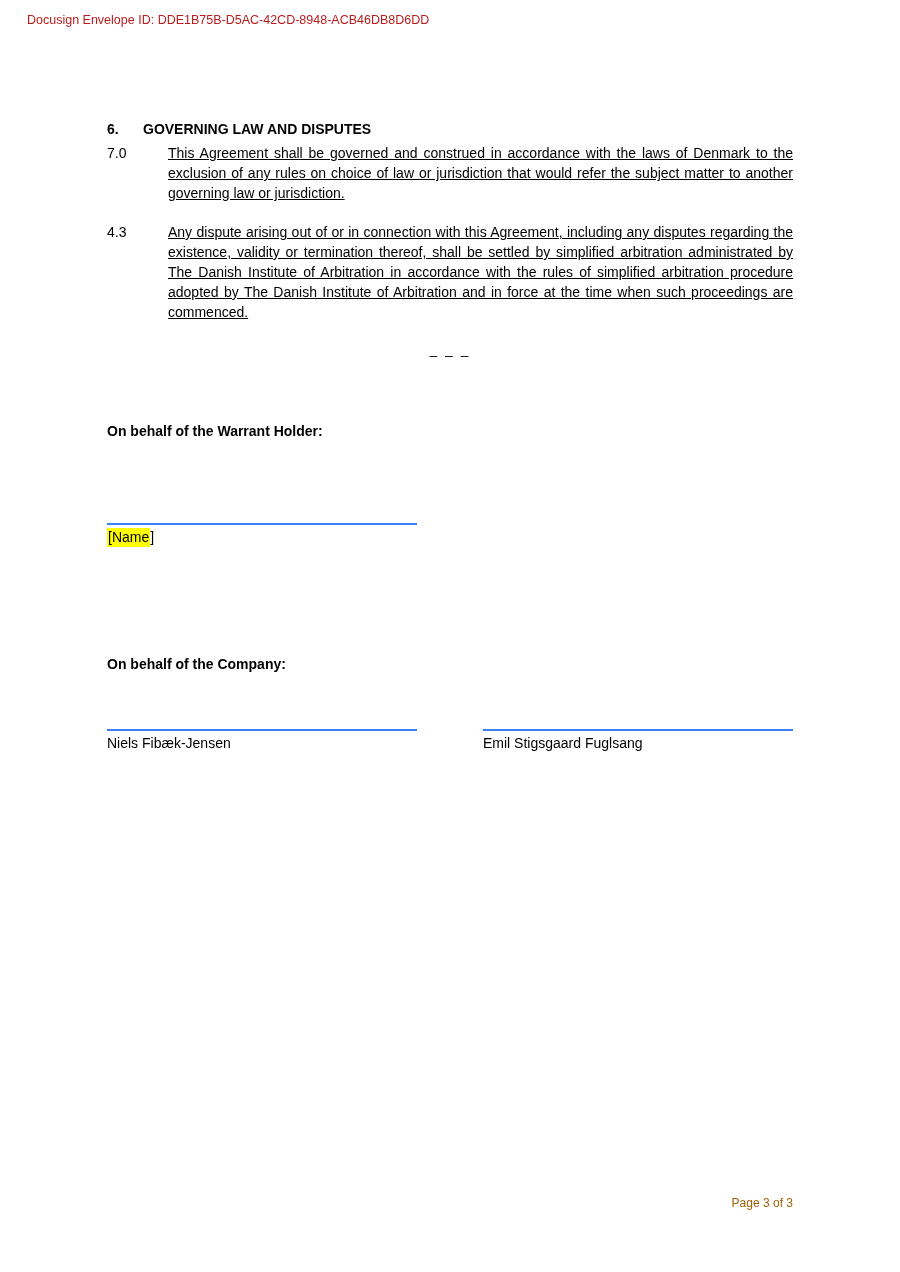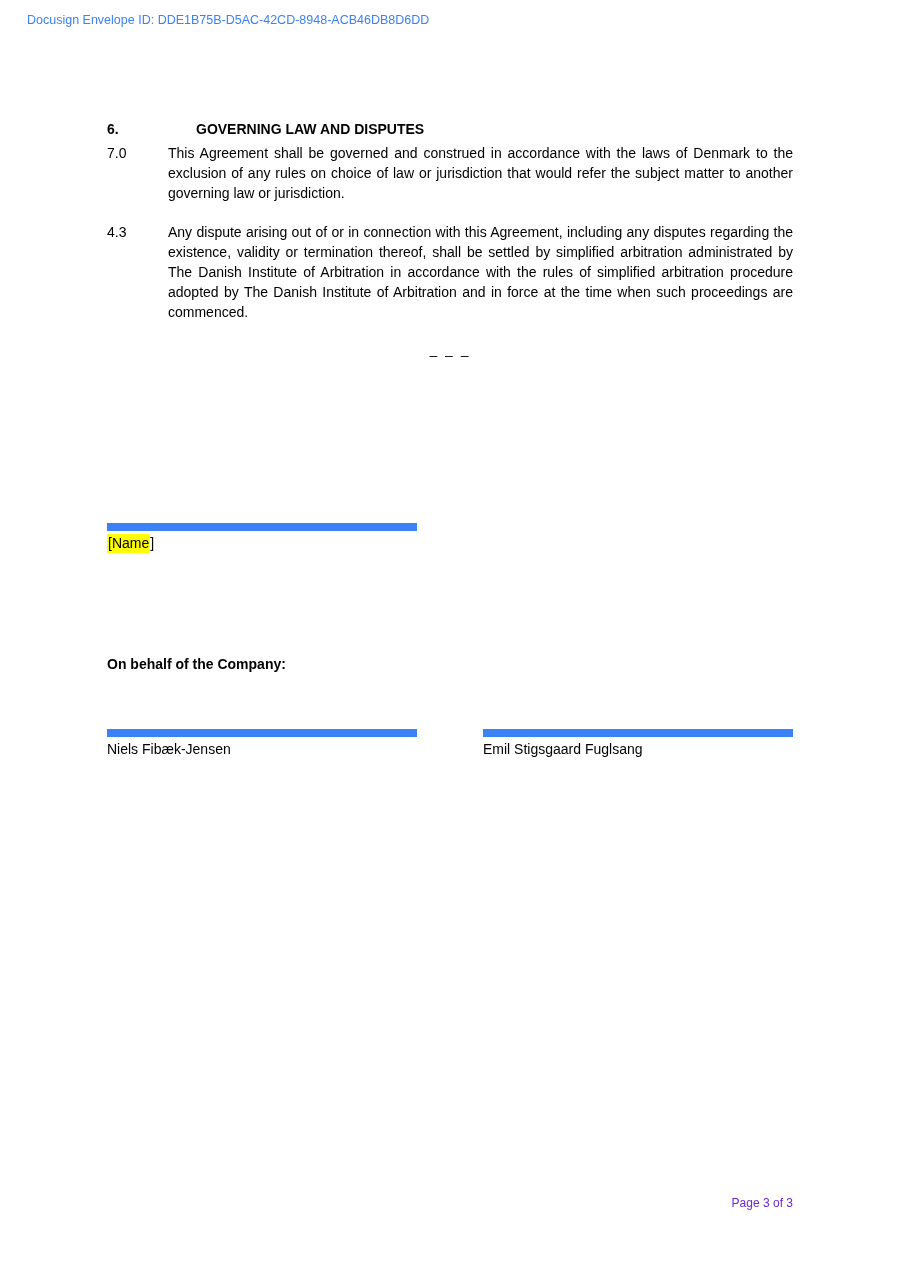--- a/index.html
+++ b/index.html
@@ -12,81 +12,82 @@
     font-family: "Liberation Sans", "DejaVu Sans", sans-serif;
     color: #000000;
     overflow: hidden;
   }
   .docusign-header {
     position: absolute;
     left: 27px;
     top: 13px;
     font-size: 12.5px;
     line-height: 14px;
-    color: #3b82f6;
+    color: #b91c1c;
     white-space: nowrap;
   }
   .content-block {
     position: absolute;
     left: 107px;
     width: 686px;
   }
   .section-heading { top: 119px; font-weight: bold; font-size: 14px; line-height: 20px; }
   .clause { font-size: 14px; line-height: 20px; }
   .clause-1 { top: 143px; }
   .clause-2 { top: 222px; }
   .num-col {
     position: absolute;
     left: 0;
     top: 0;
   }
   .body-col {
     margin-left: 61px;
     width: 625px;
     text-align: justify;
+    text-decoration: underline;
   }
-  .heading-title { margin-left: 89px; display: inline-block; }
+  .heading-title { margin-left: 36px; display: inline-block; }
   .separator {
     top: 347px;
     text-align: center;
     font-size: 14px;
     letter-spacing: 2px;
     color: #1a1a1a;
   }
   .sig-label {
     font-weight: bold;
     font-size: 14px;
     line-height: 20px;
   }
   .warrant-label { top: 421px; }
   .company-label { top: 626px; margin-top: 28px; }
   .sig-block {
     position: absolute;
     width: 310px;
-    border-top: 8px solid #3b82f6;
+    border-top: 2px solid #3b82f6;
     padding-top: 3px;
     font-size: 14px;
     line-height: 18px;
   }
   .warrant-sig { left: 107px; top: 523px; }
   .company-sig-left { left: 107px; top: 729px; }
   .company-sig-right { left: 483px; top: 729px; }
   .highlight {
     background: #ffff00;
     padding: 1px 1px 2px 1px;
   }
   .page-footer {
     position: absolute;
     left: 107px;
     top: 1196px;
     width: 686px;
     text-align: right;
     font-size: 12px;
     line-height: 15px;
-    color: #6d28d9;
+    color: #a16207;
   }
 </style>
 </head>
 <body>
 
 <div class="page">
 
   <div class="docusign-header">Docusign Envelope ID: DDE1B75B-D5AC-42CD-8948-ACB46DB8D6DD</div>
 
   <div class="content-block section-heading">
@@ -99,20 +100,21 @@
     <div class="body-col">This Agreement shall be governed and construed in accordance with the laws of Denmark to the exclusion of any rules on choice of law or jurisdiction that would refer the subject matter to another governing law or jurisdiction.</div>
   </div>
 
   <div class="content-block clause clause-2">
     <span class="num-col">4.3</span>
     <div class="body-col">Any dispute arising out of or in connection with this Agreement, including any disputes regarding the existence, validity or termination thereof, shall be settled by simplified arbitration administrated by The Danish Institute of Arbitration in accordance with the rules of simplified arbitration procedure adopted by The Danish Institute of Arbitration and in force at the time when such proceedings are commenced.</div>
   </div>
 
   <div class="content-block separator">– – –</div>
 
+  <div class="content-block sig-label warrant-label">On behalf of the Warrant Holder:</div>
 
   <div class="sig-block warrant-sig">
     <span><span class="highlight">[Name</span><span>]</span></span>
   </div>
 
   <div class="content-block sig-label company-label">On behalf of the Company:</div>
 
   <div class="sig-block company-sig-right">
     <span>Emil Stigsgaard Fuglsang</span>
   </div>

